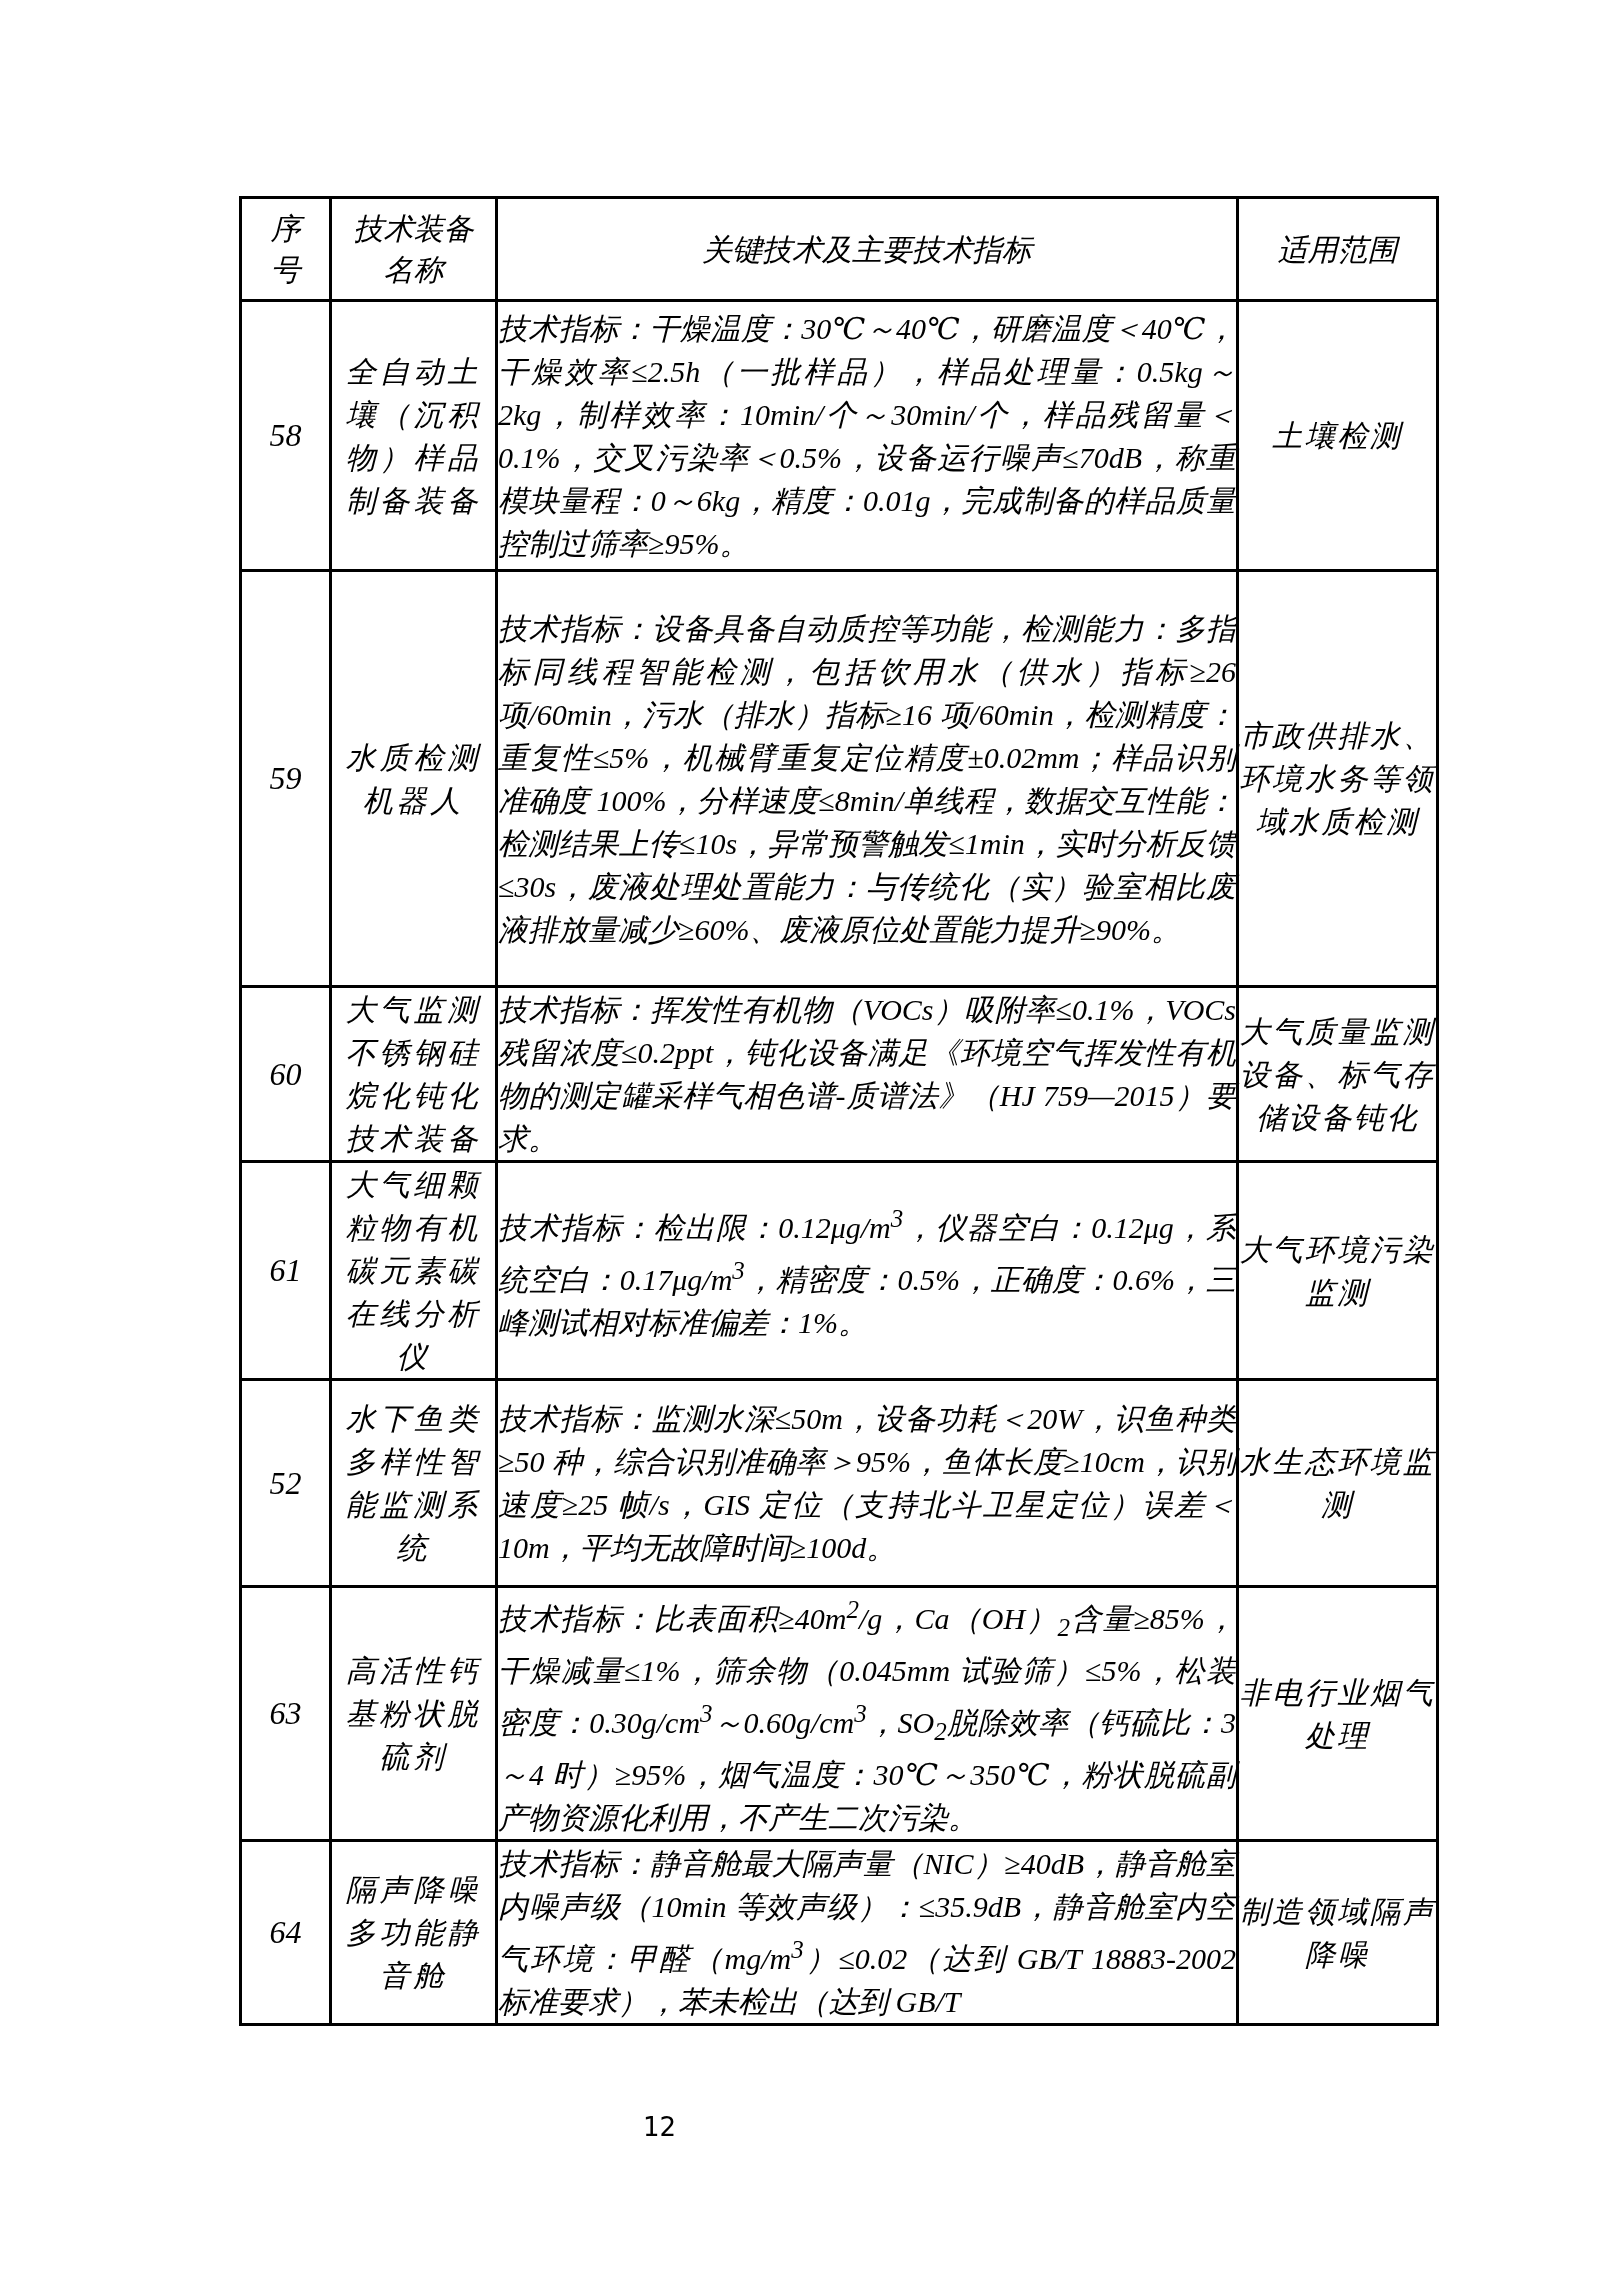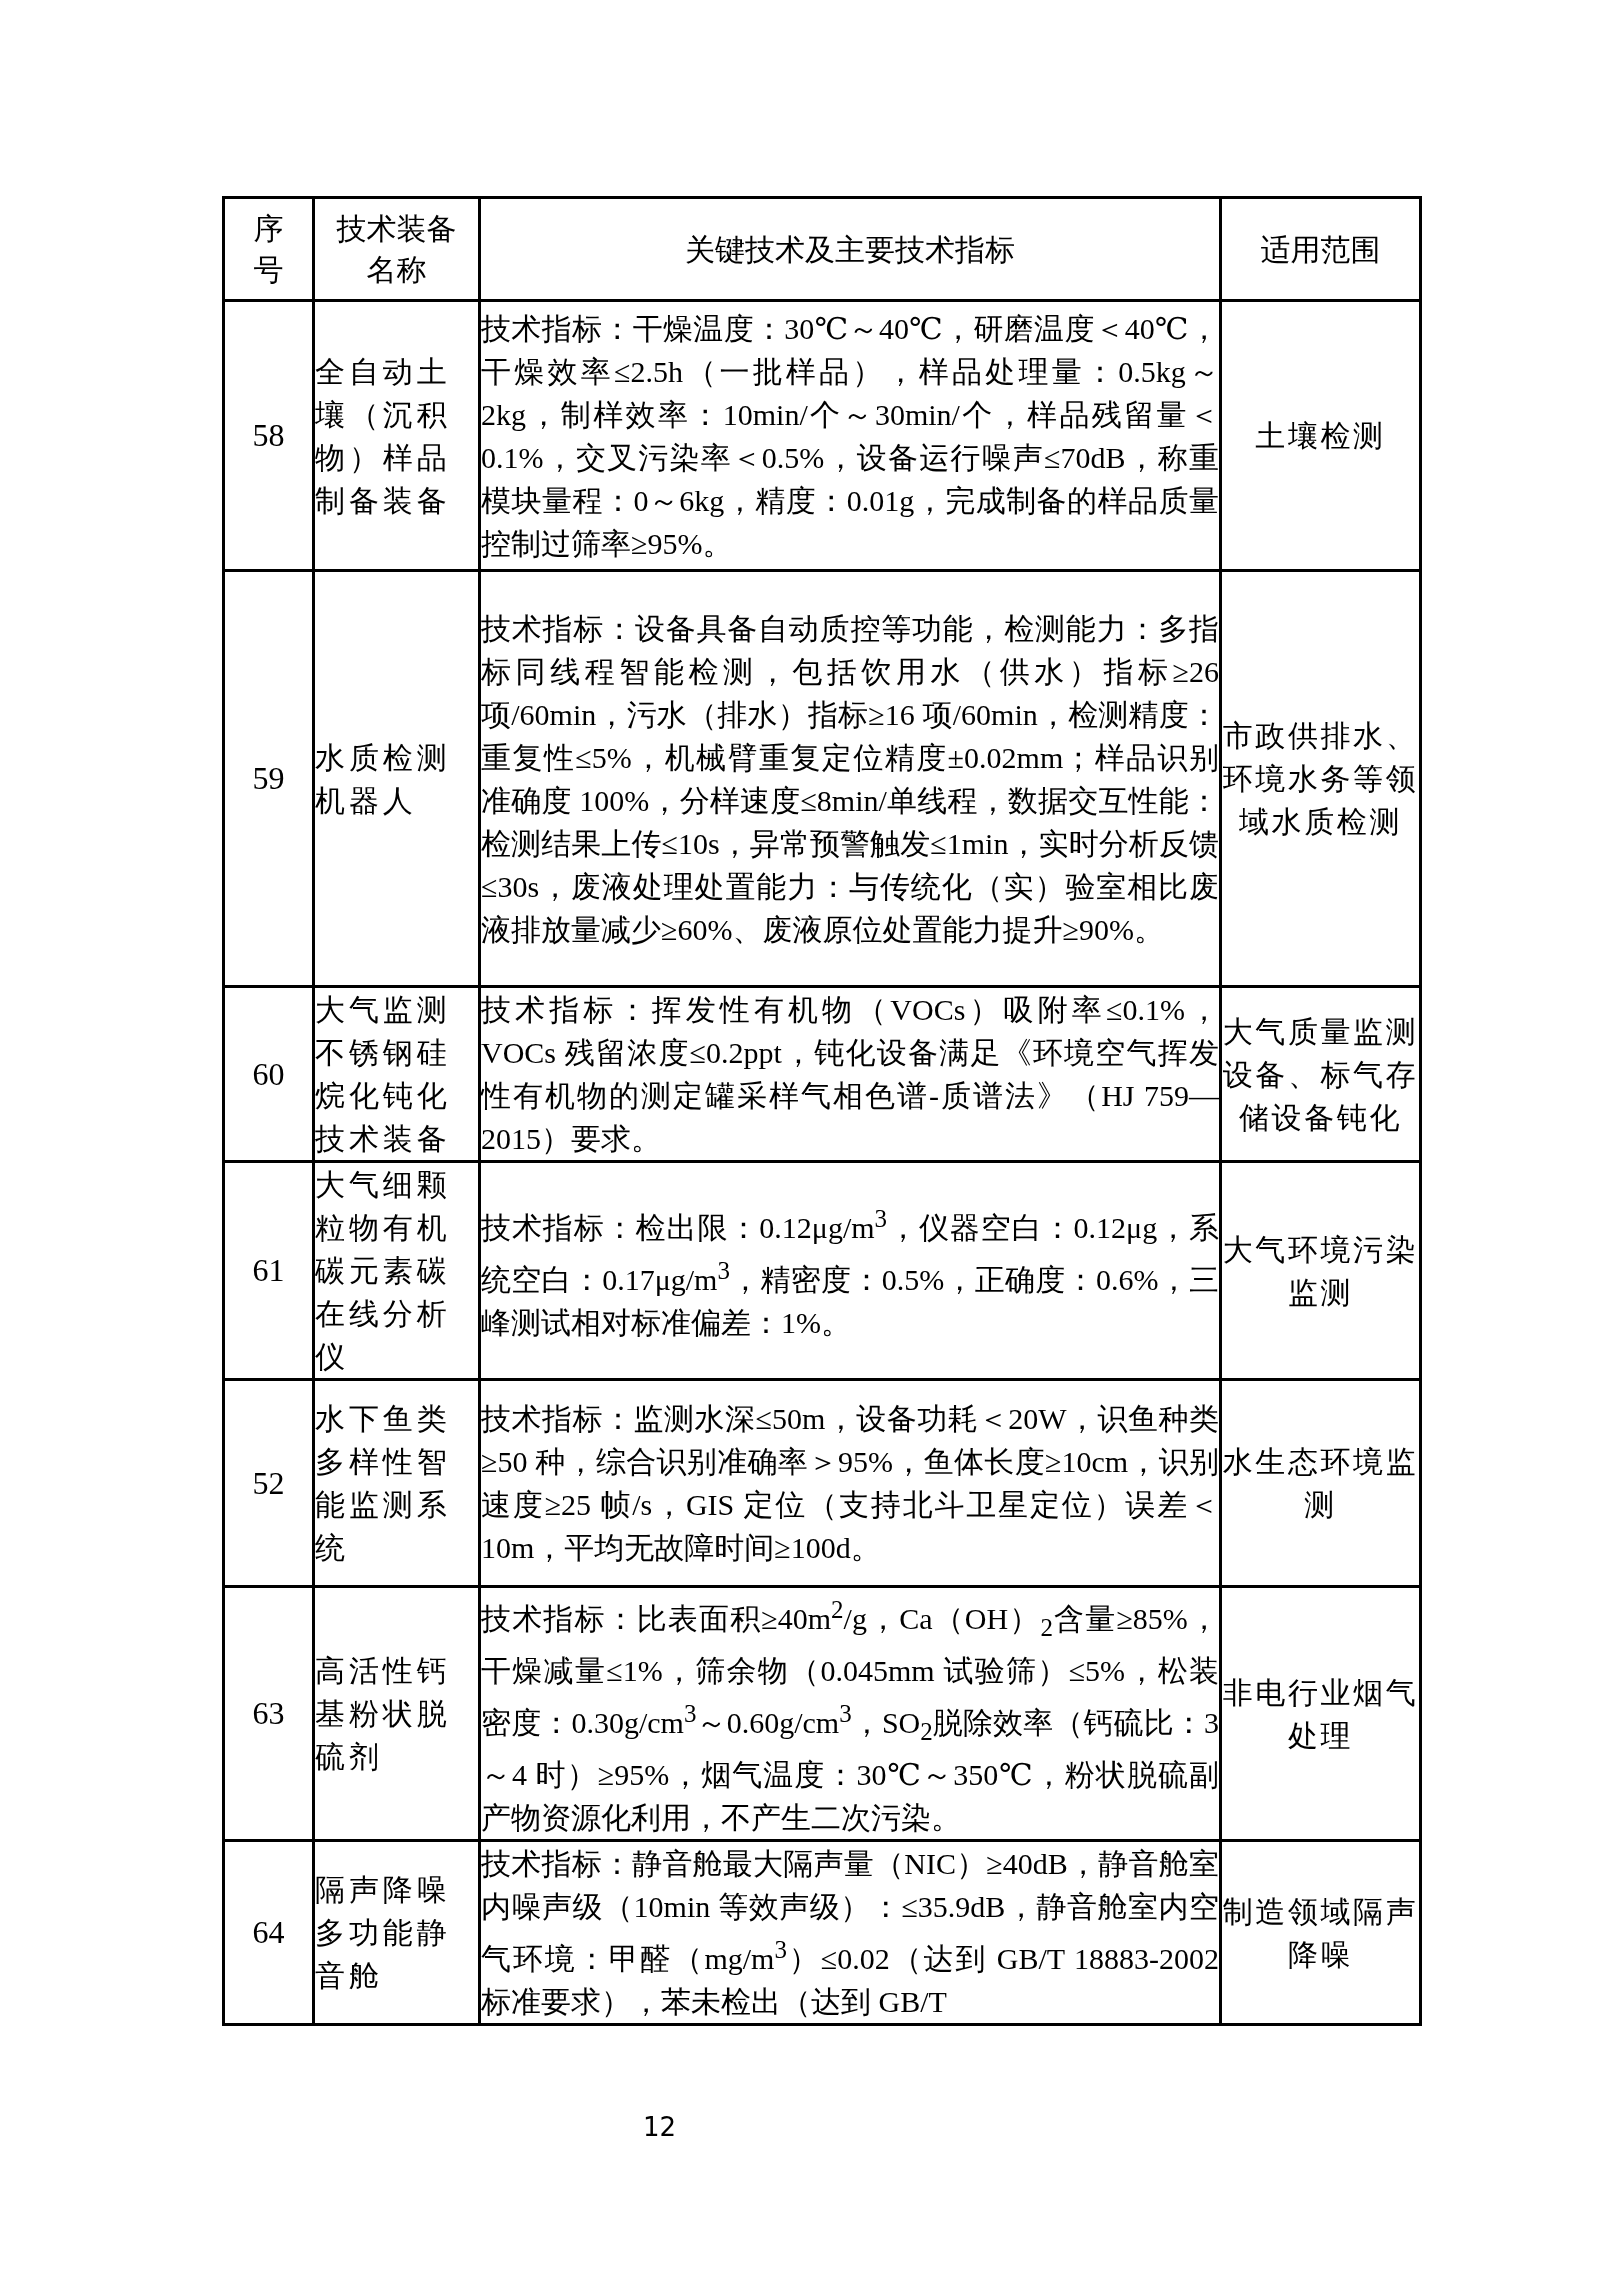--- a/index.html
+++ b/index.html
@@ -1,29 +1,30 @@
 <!DOCTYPE html>
 <html style="font-size:10.5px"><head>
 <meta charset="utf-8">
 <style>
   html, body { margin:0; padding:0; background:#ffffff; }
   body { width:1623px; height:2295px; position:relative; overflow:hidden; color:#000; }
   .page { position:absolute; left:0; top:0; width:1623px; height:2295px; }
   table.spec {
-    position:absolute; left:222px; top:196px; width:1197px;
+    position:absolute; left:239px; top:196px; width:1197px;
     border-collapse:collapse; table-layout:fixed;
     font-family:"Liberation Serif","DejaVu Serif",serif;
+    font-style:italic;
   }
   table.spec td, table.spec th {
     border:3.3px solid #000; padding:0; vertical-align:middle;
   }
   col.c1 { width:90px; } col.c2 { width:166px; } col.c3 { width:741px; } col.c4 { width:200px; }
   th { font-family:"DejaVu Sans","Liberation Sans",sans-serif; font-weight:normal; font-size:30px; line-height:41px; text-align:center; }
   td.num { text-align:center; font-size:32px; }
-  td.name { font-size:30px; line-height:43px; padding:0 11.8px; letter-spacing:3.9px; }
+  td.name { text-align:center; font-size:30px; line-height:43px; padding:0 11.8px; letter-spacing:3.9px; }
   td.spec-text { font-size:30px; line-height:43px; padding:6.5px 14.4px; text-align:justify;margin-left:47px; }
   td.scope { text-align:center; font-size:30px; line-height:43px; padding:0 13px; letter-spacing:2.6px; }
   td.section { font-family:"DejaVu Sans","Liberation Sans",sans-serif; font-size:30px; padding:0 13px; height:44px; }
   .pgnum { position:absolute; left:0; width:1319px; top:2112px; text-align:center; font-family:"DejaVu Sans","Liberation Sans",sans-serif; font-size:26px; }
 </style>
 </head>
 <body>
 
 <div class="page">
 <table class="spec">

